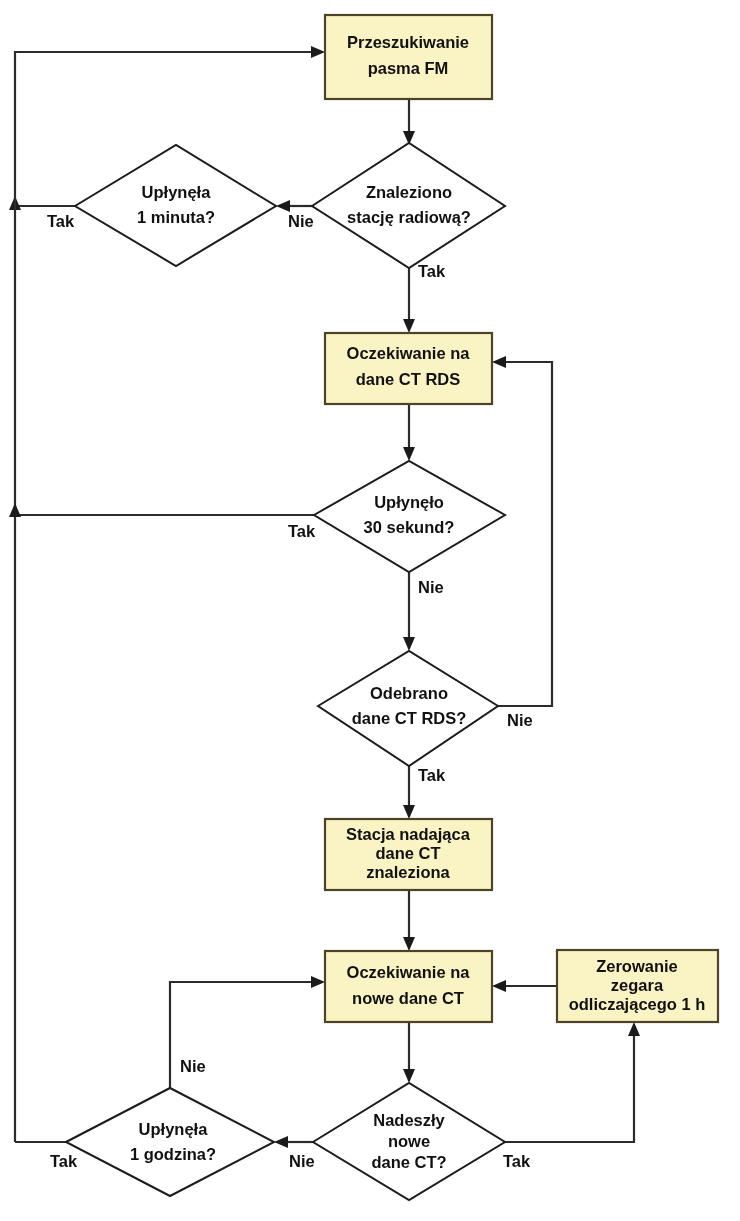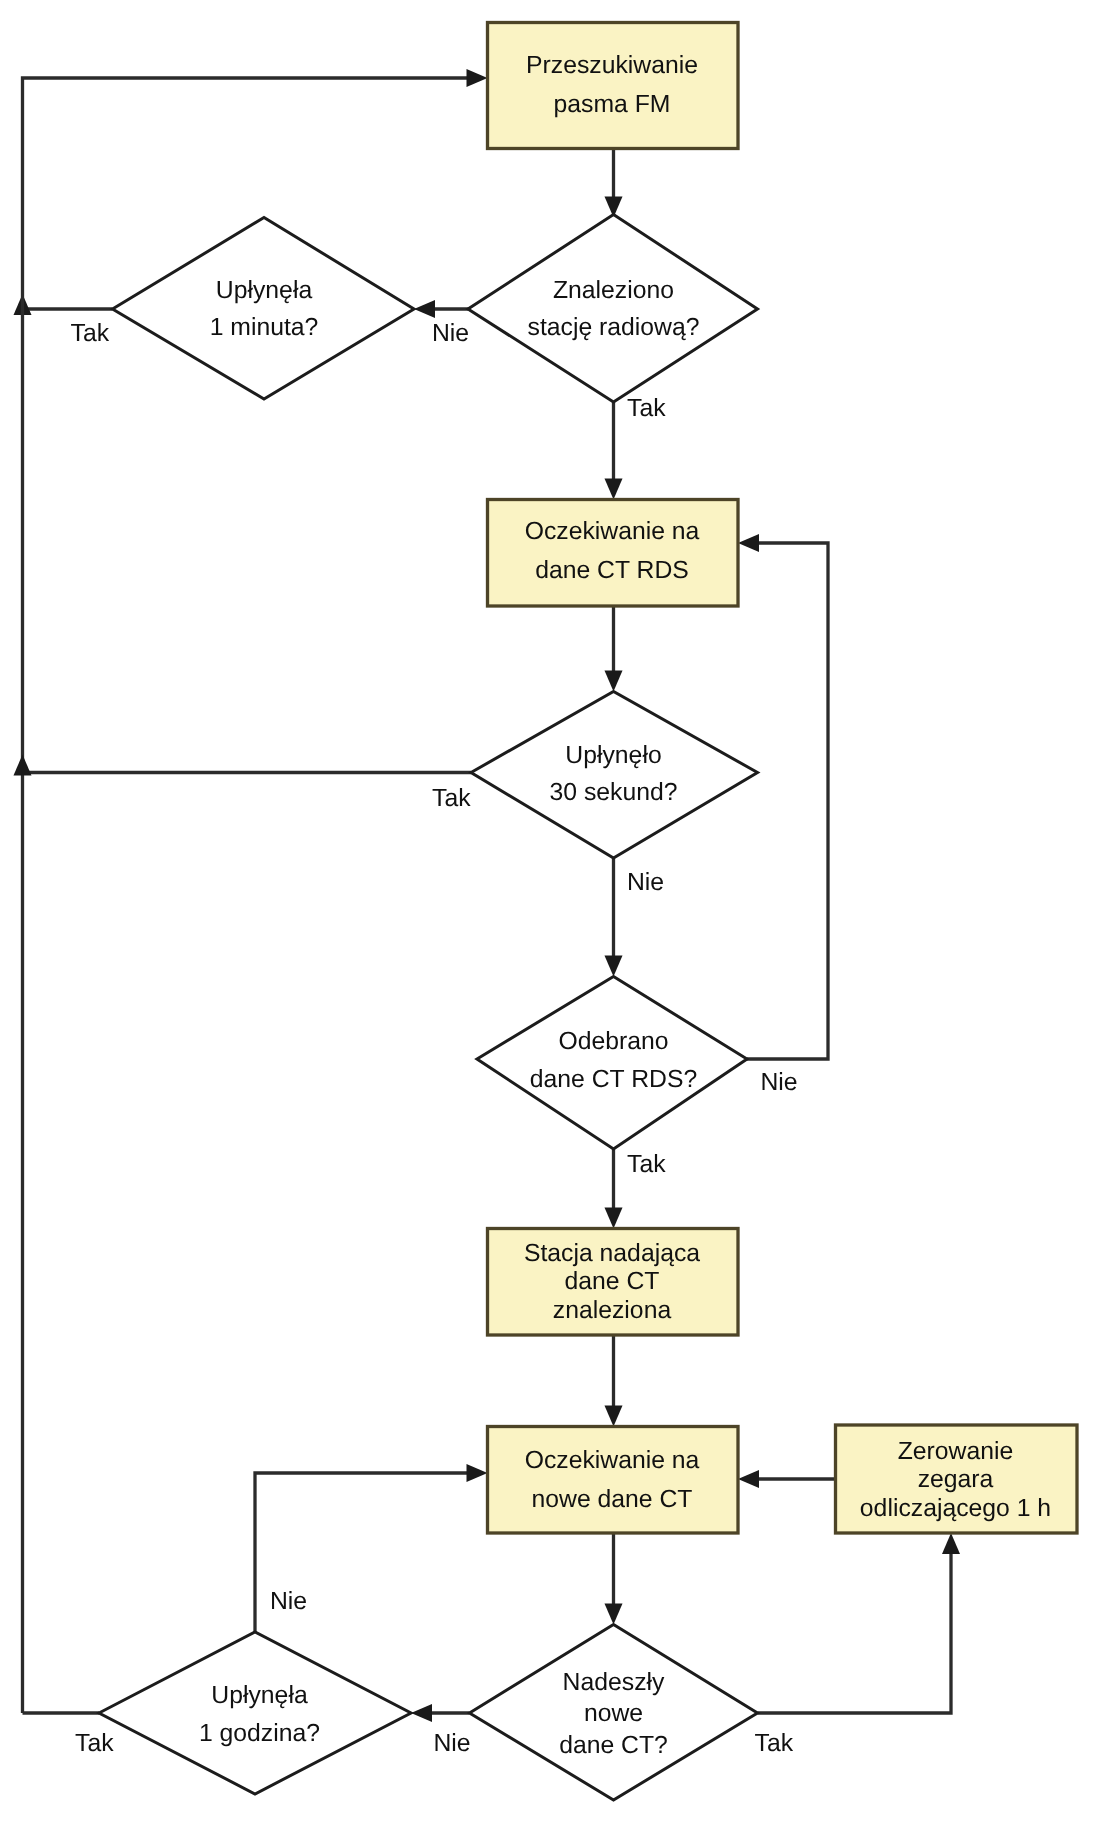--- a/index.html
+++ b/index.html
@@ -10,20 +10,21 @@
   }
   body {
     font-family: "Liberation Sans", sans-serif;
   }
   #diagram-root {
     position: relative;
     width: 740px;
     height: 1221px;
     background: #ffffff;
     overflow: hidden;
+    font-weight: bold;
   }
   #flow-svg {
     position: absolute;
     left: 0;
     top: 0;
     width: 740px;
     height: 1221px;
     display: block;
   }
   .proc-box {

